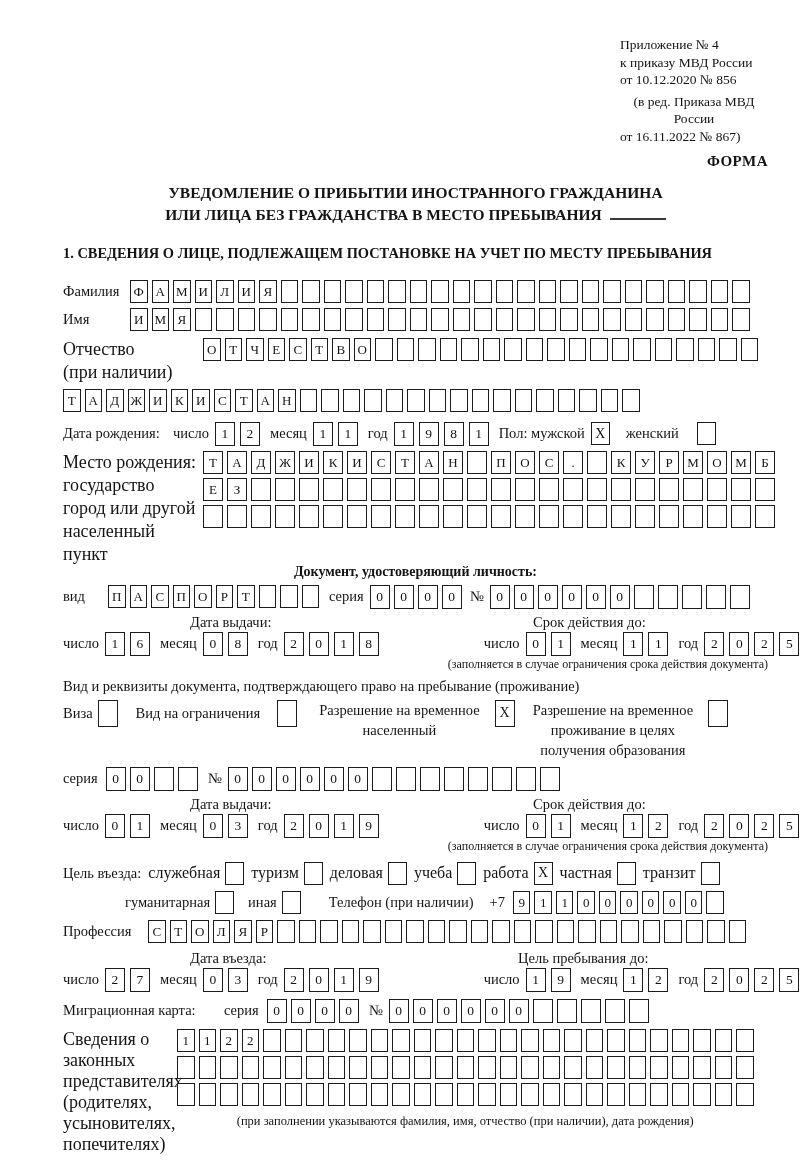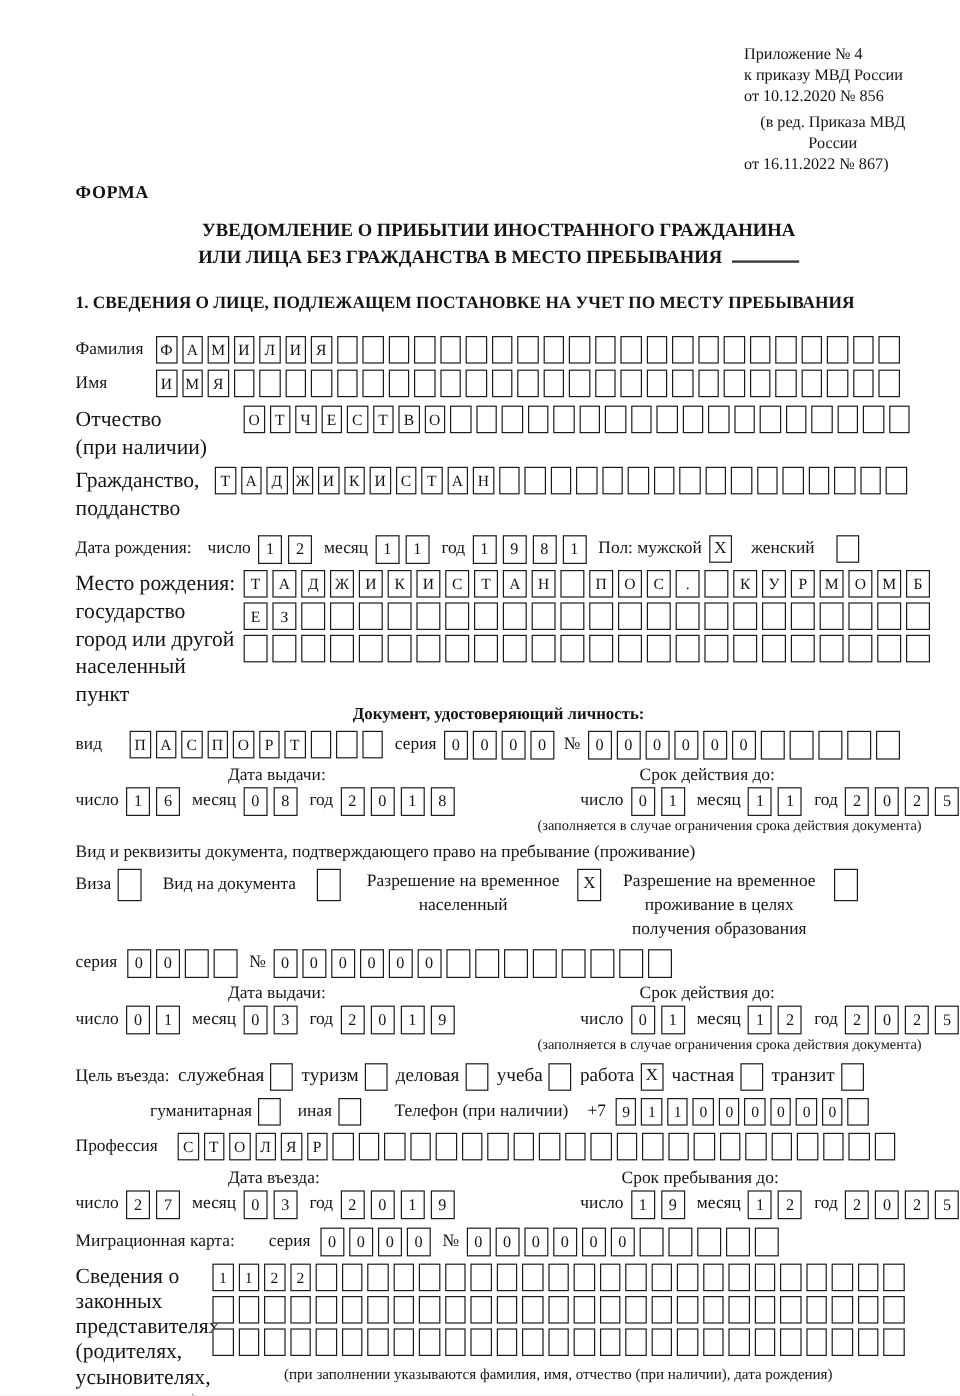--- a/index.html
+++ b/index.html
@@ -9,21 +9,21 @@
     margin:0 auto;
     background:#ffffff;
     font-family:"Liberation Serif", serif;
     color:#141414;
     box-sizing:border-box;
     padding:36px 32px 0 63px;
     overflow:hidden;
   }
   .appendix{margin-left:557px;font-size:13.5px;line-height:17.5px;}
   .appendix .gap{margin-top:4px;text-align:center;}
-  .forma{font-weight:bold;font-size:15px;margin-top:8px;letter-spacing:.5px;}
+  .forma{text-align:right;font-weight:bold;font-size:15px;margin-top:8px;letter-spacing:.5px;}
   .title{text-align:center;font-weight:bold;font-size:15.5px;line-height:21.5px;margin-top:12px;}
   .blank-line{display:inline-block;width:56px;border-bottom:2px solid #3a3a3a;margin-left:8px;}
   .sec{margin-top:20px;font-weight:bold;font-size:14.4px;}
 
   .row{display:flex;align-items:center;}
   .row.top{align-items:flex-start;}
   .lbl{font-size:14.5px;flex:none;}
   .lblcol{flex:none;font-size:18px;line-height:23.5px;}
   .w45{width:45px}.w67{width:67px}.w85{width:85px}.w110{width:110px}
   .w114{width:114px}.w116{width:116px}.w140{width:140px}.w161{width:161px}
@@ -192,24 +192,20 @@
         <span class="cell"></span>
         <span class="cell"></span>
         <span class="cell"></span>
         <span class="cell"></span>
         <span class="cell"></span>
         <span class="cell"></span>
       </span>
   </div>
 
   <div class="row top" style="margin-top:4px">
-    <span class="lblcol w116">
-      <div>Гражданство,</div>
-      <div>подданство</div>
-    </span>
     <span class="boxes">
         <span class="cell">Т</span>
         <span class="cell">А</span>
         <span class="cell">Д</span>
         <span class="cell">Ж</span>
         <span class="cell">И</span>
         <span class="cell">К</span>
         <span class="cell">И</span>
         <span class="cell">С</span>
         <span class="cell">Т</span>
@@ -436,21 +432,21 @@
   <div class="note">(заполняется в случае ограничения срока действия документа)</div>
 
   <div class="intro" style="margin-top:6px">Вид и реквизиты документа, подтверждающего право на пребывание (проживание)</div>
 
   <div class="visa-row">
     <span class="opt">
       <span>Виза</span>
       <span class="cbx"></span>
     </span>
     <span class="opt" style="margin-left:18px">
-      <span>Вид на документа</span>
+      <span>Вид на ограничения</span>
       <span class="cbx" style="margin-left:12px"></span>
     </span>
     <span class="opt" style="margin-left:22px;align-items:flex-start">
       <span class="optcol">
         <span>Разрешение на временное</span>
         <span>населенный</span>
       </span>
       <span class="cbx" style="margin-left:10px">X</span>
     </span>
     <span class="opt" style="margin-left:18px;align-items:flex-start">
@@ -621,21 +617,21 @@
         <span class="cell"></span>
         <span class="cell"></span>
         <span class="cell"></span>
         <span class="cell"></span>
         <span class="cell"></span>
       </span>
   </div>
 
   <div class="dates-head" style="margin-top:7px">
     <span class="h1">Дата въезда:</span>
-    <span class="h2e">Срок пребывания до:</span>
+    <span class="h2e">Цель пребывания до:</span>
   </div>
   <div class="date-row">
     <span class="dategroup">
         <span class="dlbl">число</span>
         <span class="boxes" style="gap: 5px;">
           <span class="dcell">2</span>
           <span class="dcell">7</span>
         </span>
         <span class="dlbl">месяц</span>
         <span class="boxes" style="gap: 5px;">

